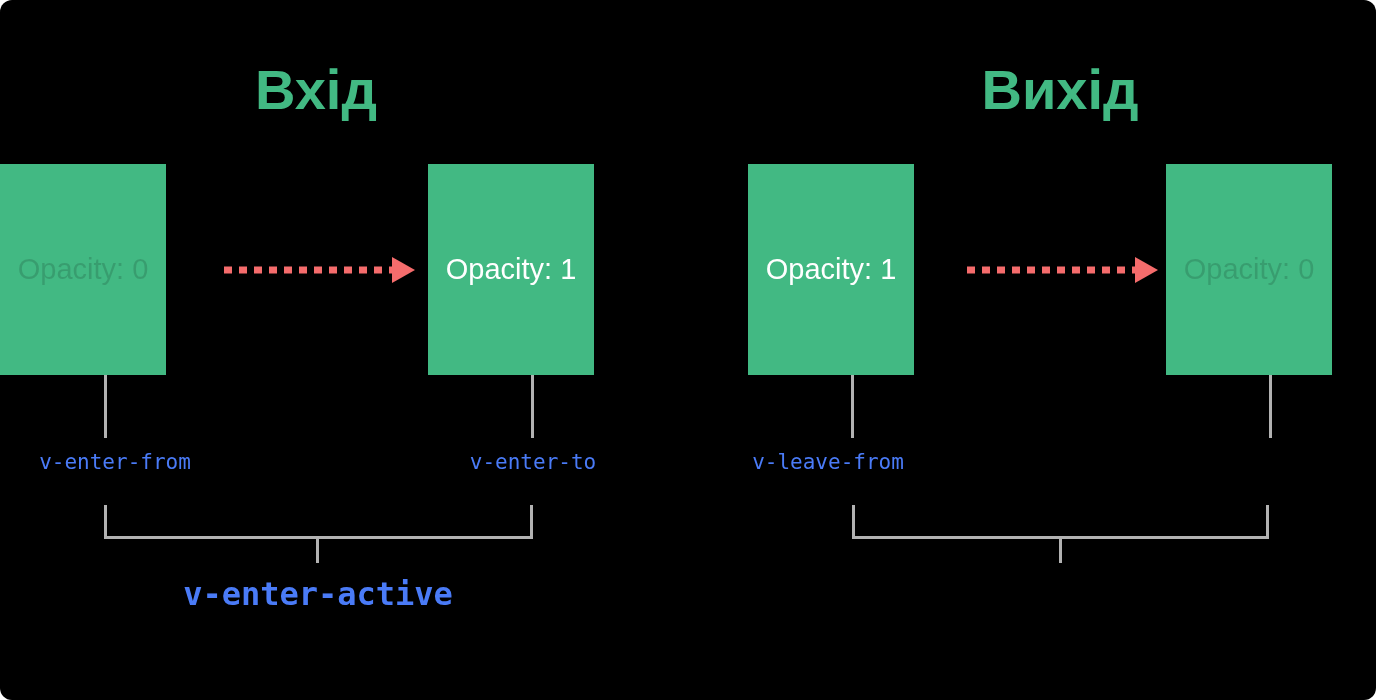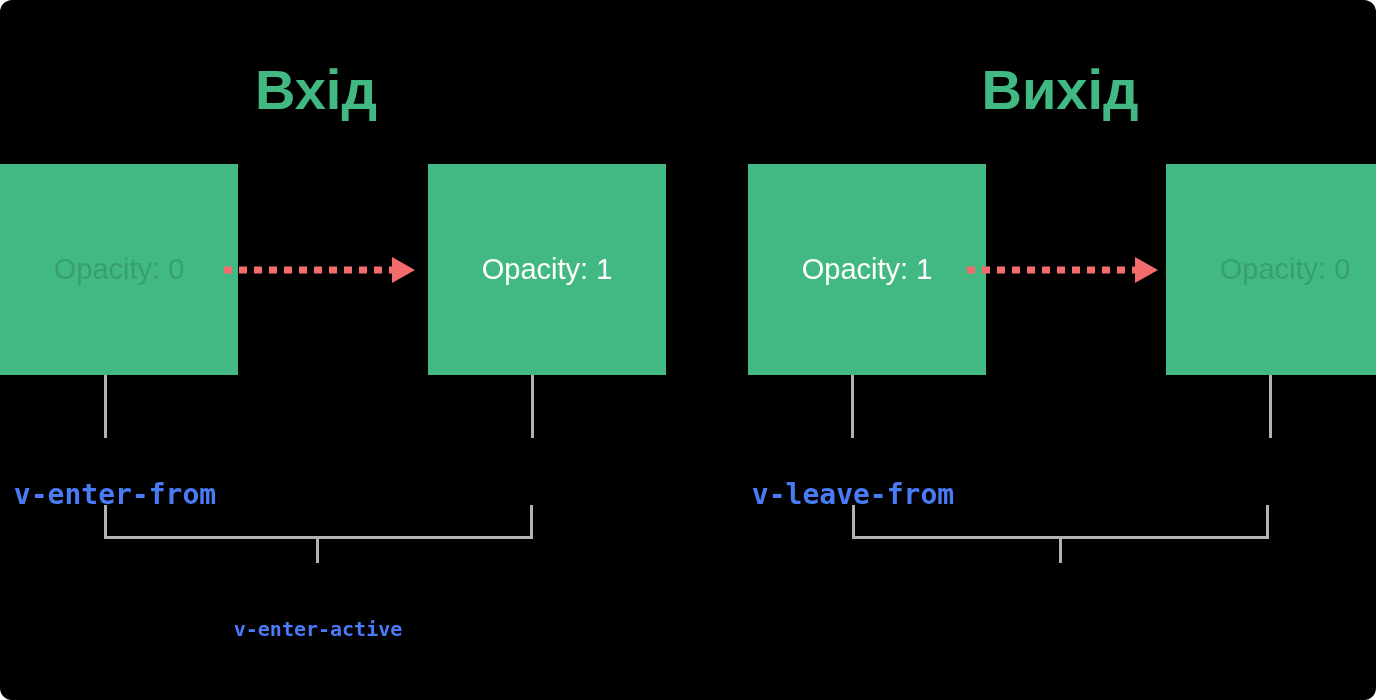--- a/index.html
+++ b/index.html
@@ -13,66 +13,64 @@
   }
   .section-title{
     position:absolute;top:57px;
     transform:translateX(-50%);
     font-size:56px;font-weight:700;
     color:var(--green);
     white-space:nowrap;
   }
   .box{
     position:absolute;top:164px;
-    width:238px;height:211px;
+    width:166px;height:211px;
     background:var(--green);
     display:flex;align-items:center;justify-content:center;
     font-size:29px;
     color:var(--box-text-visible);
     white-space:nowrap;
   }
   .box.faded{color:var(--box-text-faded);}
   .arrow{
     position:absolute;top:252px;
     color:var(--red);
   }
   .stem{
     position:absolute;top:375px;
     width:3px;height:63px;
     background:var(--line-gray);
   }
   .class-label{
     position:absolute;top:450px;
     transform:translateX(-50%);
     font-family:"DejaVu Sans Mono",monospace;
-    font-weight:700;font-size:28px;
+    font-weight:400;font-size:21px;
     color:var(--blue);
     white-space:nowrap;
-    margin-top:28px;
   }
   .bracket{
     position:absolute;top:505px;height:34px;
     box-sizing:border-box;
     border-left:3px solid var(--line-gray);
     border-right:3px solid var(--line-gray);
     border-bottom:3px solid var(--line-gray);
   }
   .bracket-stem{
     position:absolute;top:539px;
     width:3px;height:24px;
     background:var(--line-gray);
   }
   .active-label{
     position:absolute;top:575px;
     transform:translateX(-50%);
     font-family:"DejaVu Sans Mono",monospace;
-    font-weight:700;font-size:20px;
+    font-weight:700;font-size:32px;
     color:var(--blue);
     white-space:nowrap;
-    margin-top:42px;
   }
 </style>
 </head>
 <body>
 
 <div id="stage">
 
   <div class="section-title" style="left:316px;">Вхід</div>
   <div class="section-title" style="left:1060px;text-align:right;">Вихід</div>
 
@@ -101,21 +99,22 @@
   <div class="box faded" style="left:1166px;">
     <span>Opacity: 0</span>
   </div>
 
   <div class="stem" style="left:104px;"></div>
   <div class="stem" style="left:531px;"></div>
   <div class="stem" style="left:851px;"></div>
   <div class="stem" style="left:1269px;"></div>
 
   <div class="class-label" style="left:115px;">v-enter-from</div>
-  <div class="class-label" style="left:853px;">v-leave-from</div>
+  <div class="class-label" style="left:533px;">v-enter-to</div>
+  <div class="class-label" style="left:828px;">v-leave-from</div>
 
   <div class="bracket" style="left:104px;width:429px;"></div>
   <div class="bracket-stem" style="left:316px;"></div>
 
   <div class="bracket" style="left:852px;width:417px;"></div>
   <div class="bracket-stem" style="left:1059px;"></div>
 
   <div class="active-label" style="left:318px;">v-enter-active</div>
 
 </div>

